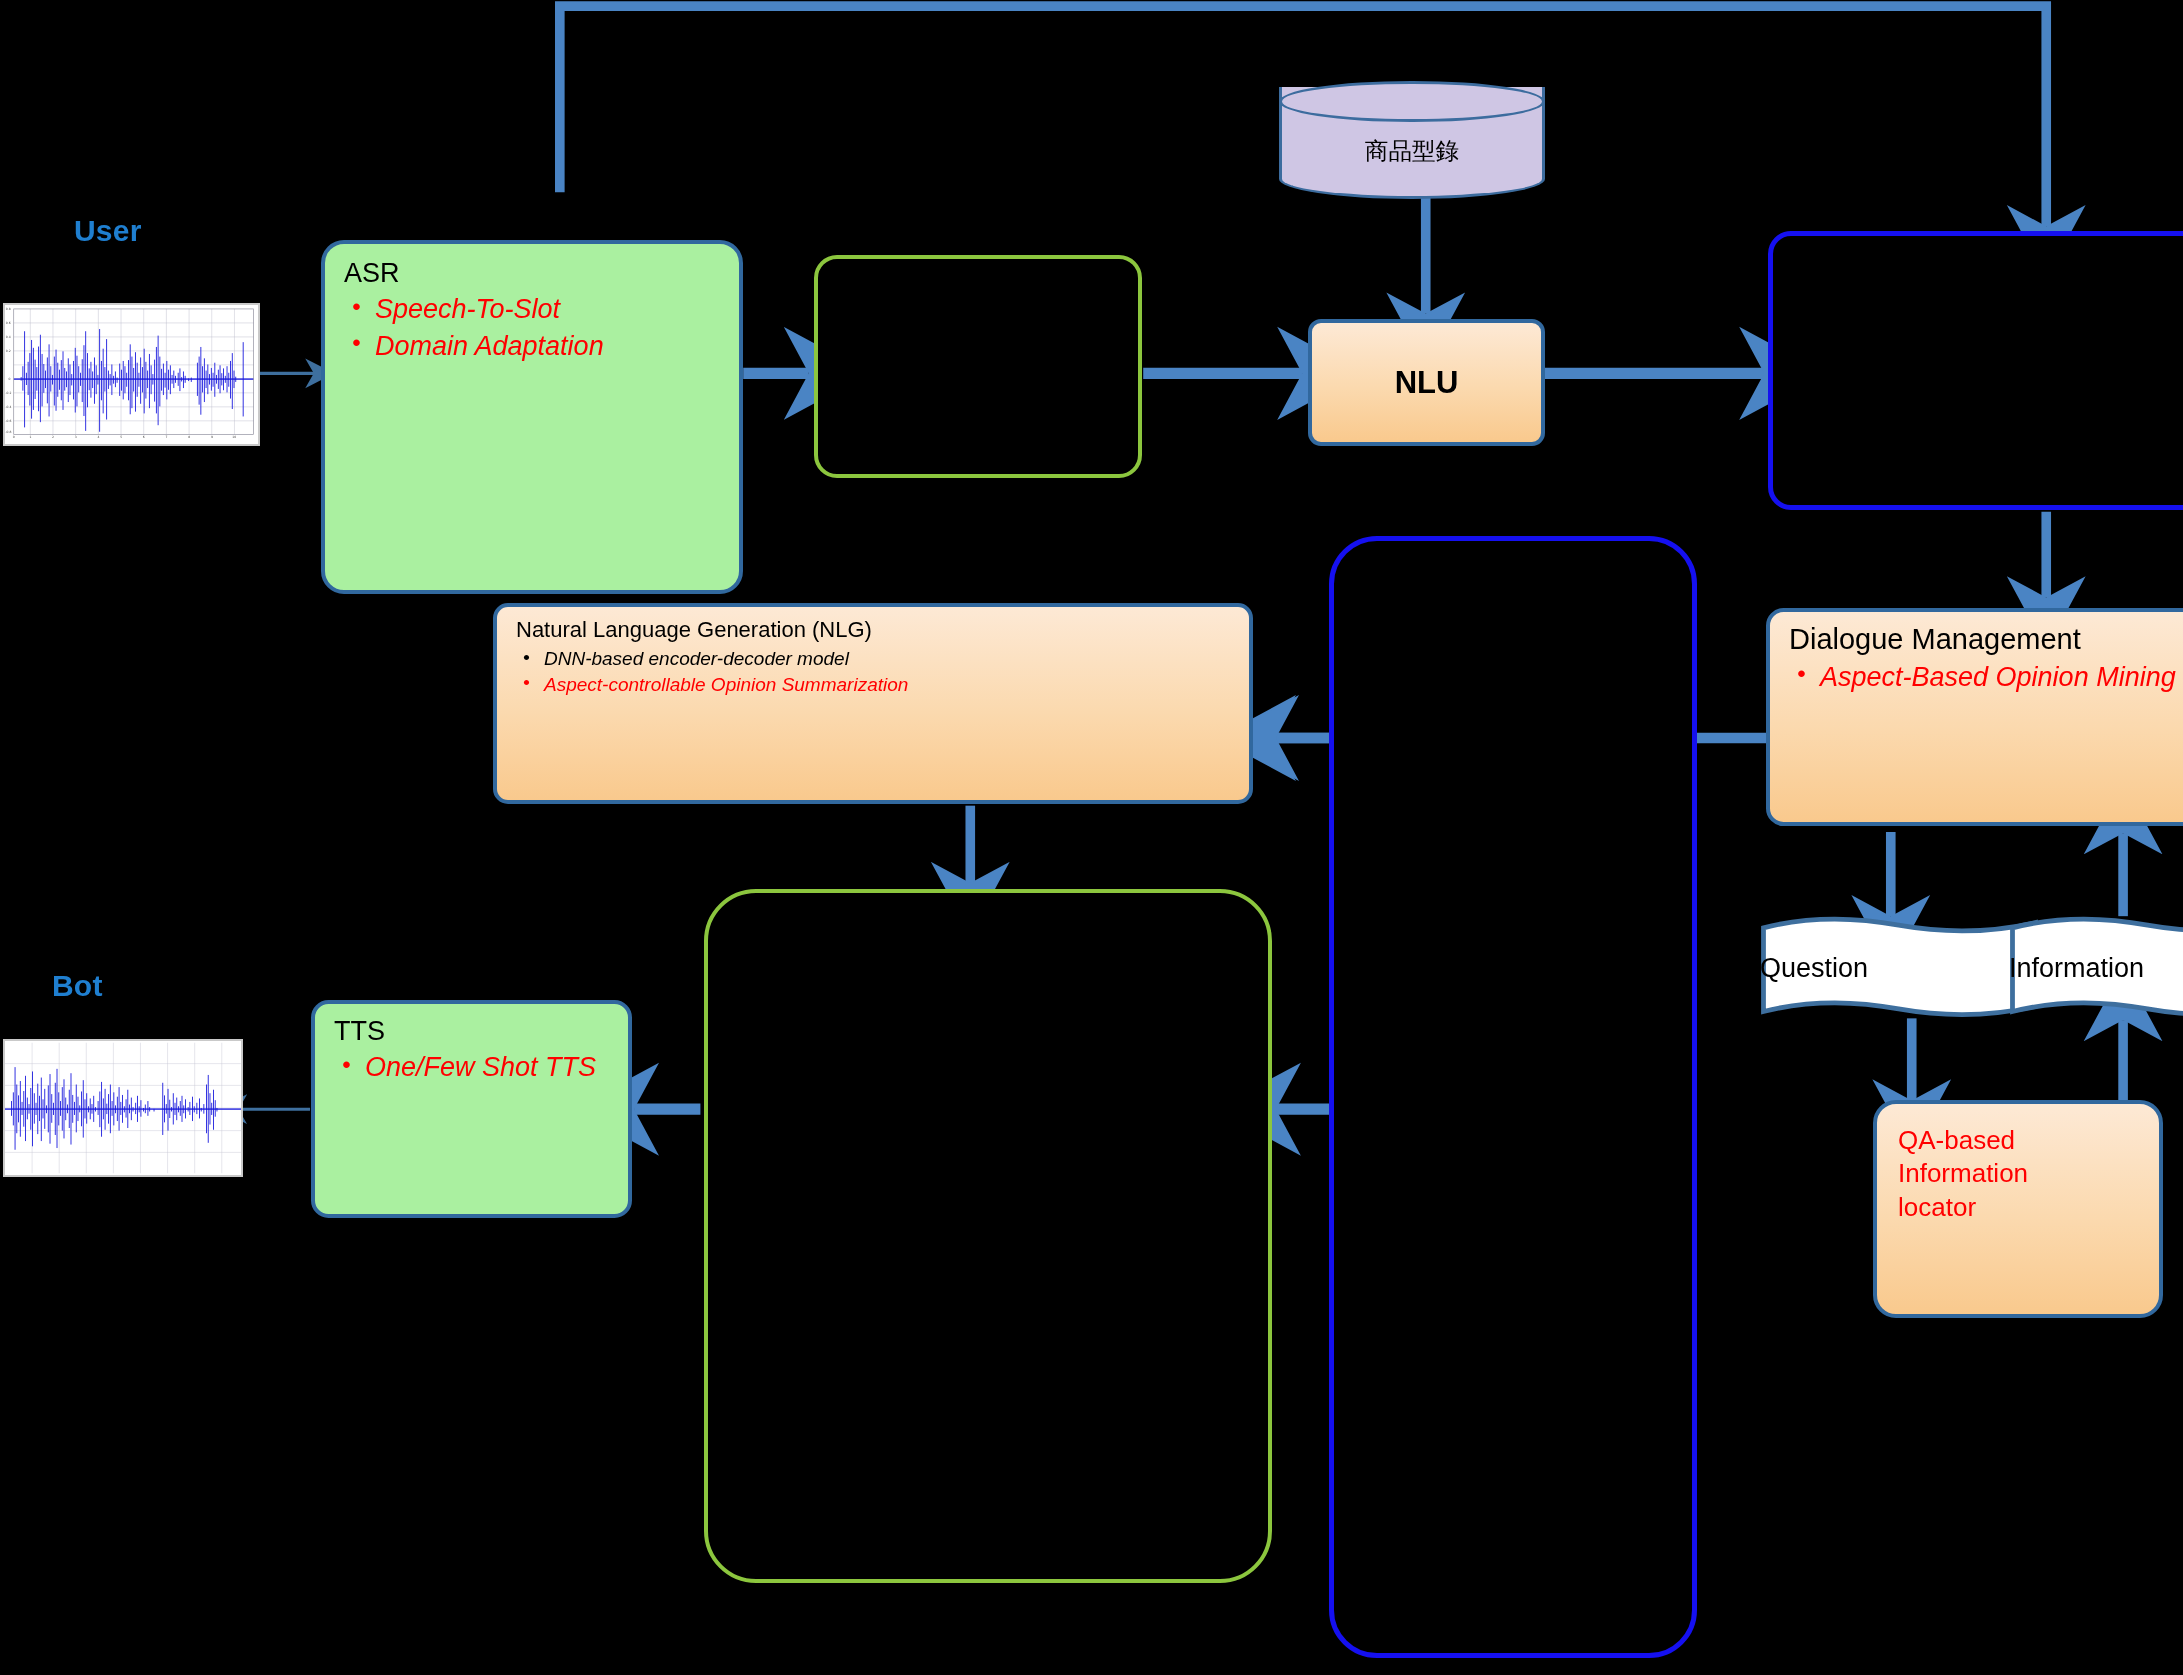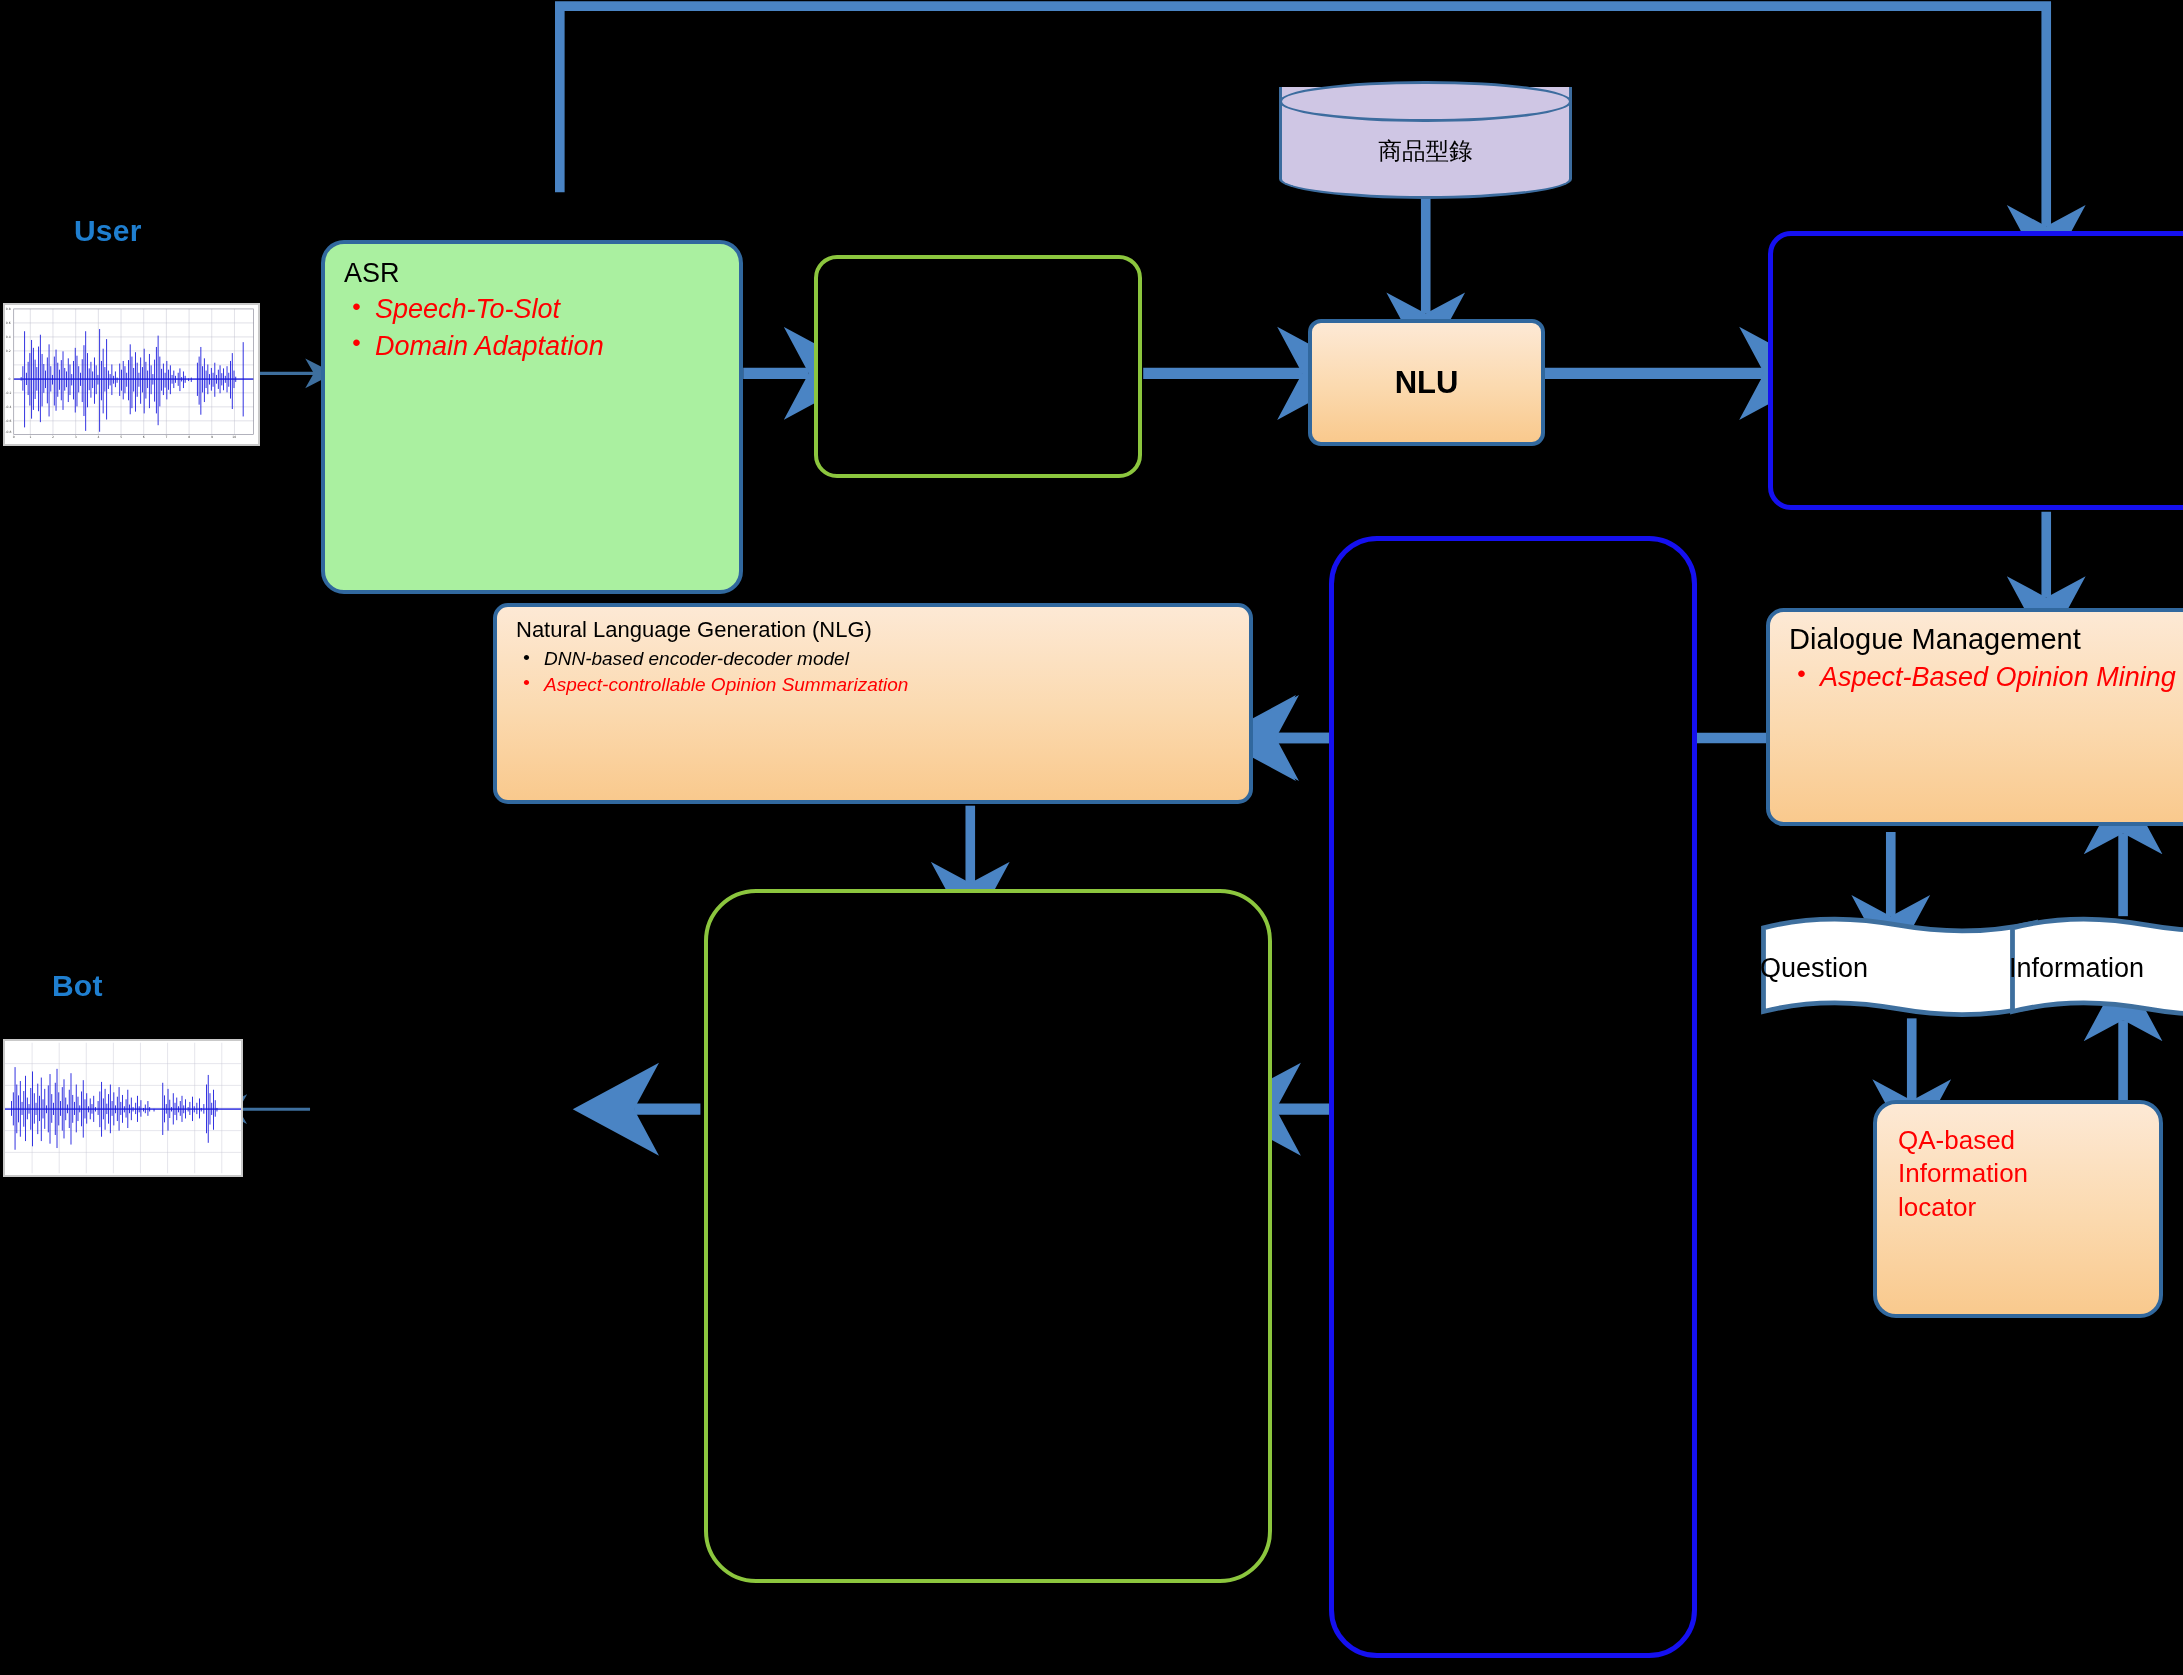--- a/index.html
+++ b/index.html
@@ -431,21 +431,21 @@
         <li>Speech-To-Slot</li>
         <li>Domain Adaptation</li>
       </ul>
     </div>
   </div>
 
   <div class="rbox hollow-green" style="left:814px;top:255px;width:328px;height:223px;">
     <span class="hidden-text"></span>
   </div>
 
-  <div class="cyl" style="left:1279px;top:81px;width:293px;height:118px;">
+  <div class="cyl" style="left:1279px;top:81px;width:266px;height:118px;">
     <div class="body"></div>
     <div class="top"></div>
     <div class="lbl">商品型錄</div>
   </div>
 
   <div class="rbox orange-fill nlu" style="left:1308px;top:319px;width:237px;height:127px;border-radius:13px;">
     <span>NLU</span>
   </div>
 
   <div class="rbox hollow-blue" style="left:1768px;top:231px;width:467px;height:279px;">
@@ -498,15 +498,23 @@
   </div>
 
   <div class="rbox hollow-green" style="left:704px;top:889px;width:568px;height:694px;border-radius:52px;">
     <span class="hidden-text"></span>
   </div>
 
   <div class="rbox hollow-blue" style="left:1329px;top:536px;width:368px;height:1122px;border-radius:48px;">
     <span class="hidden-text"></span>
   </div>
 
+  <div class="rbox green-fill" style="left:311px;top:1000px;width:321px;height:218px;border-radius:17.5px;">
+    <div class="btext" style="top:13px;">
+      <div class="title-line">TTS</div>
+      <ul class="bul">
+        <li>One/Few Shot TTS</li>
+      </ul>
+    </div>
+  </div>
 
 </div>
 
 
 </body></html>

